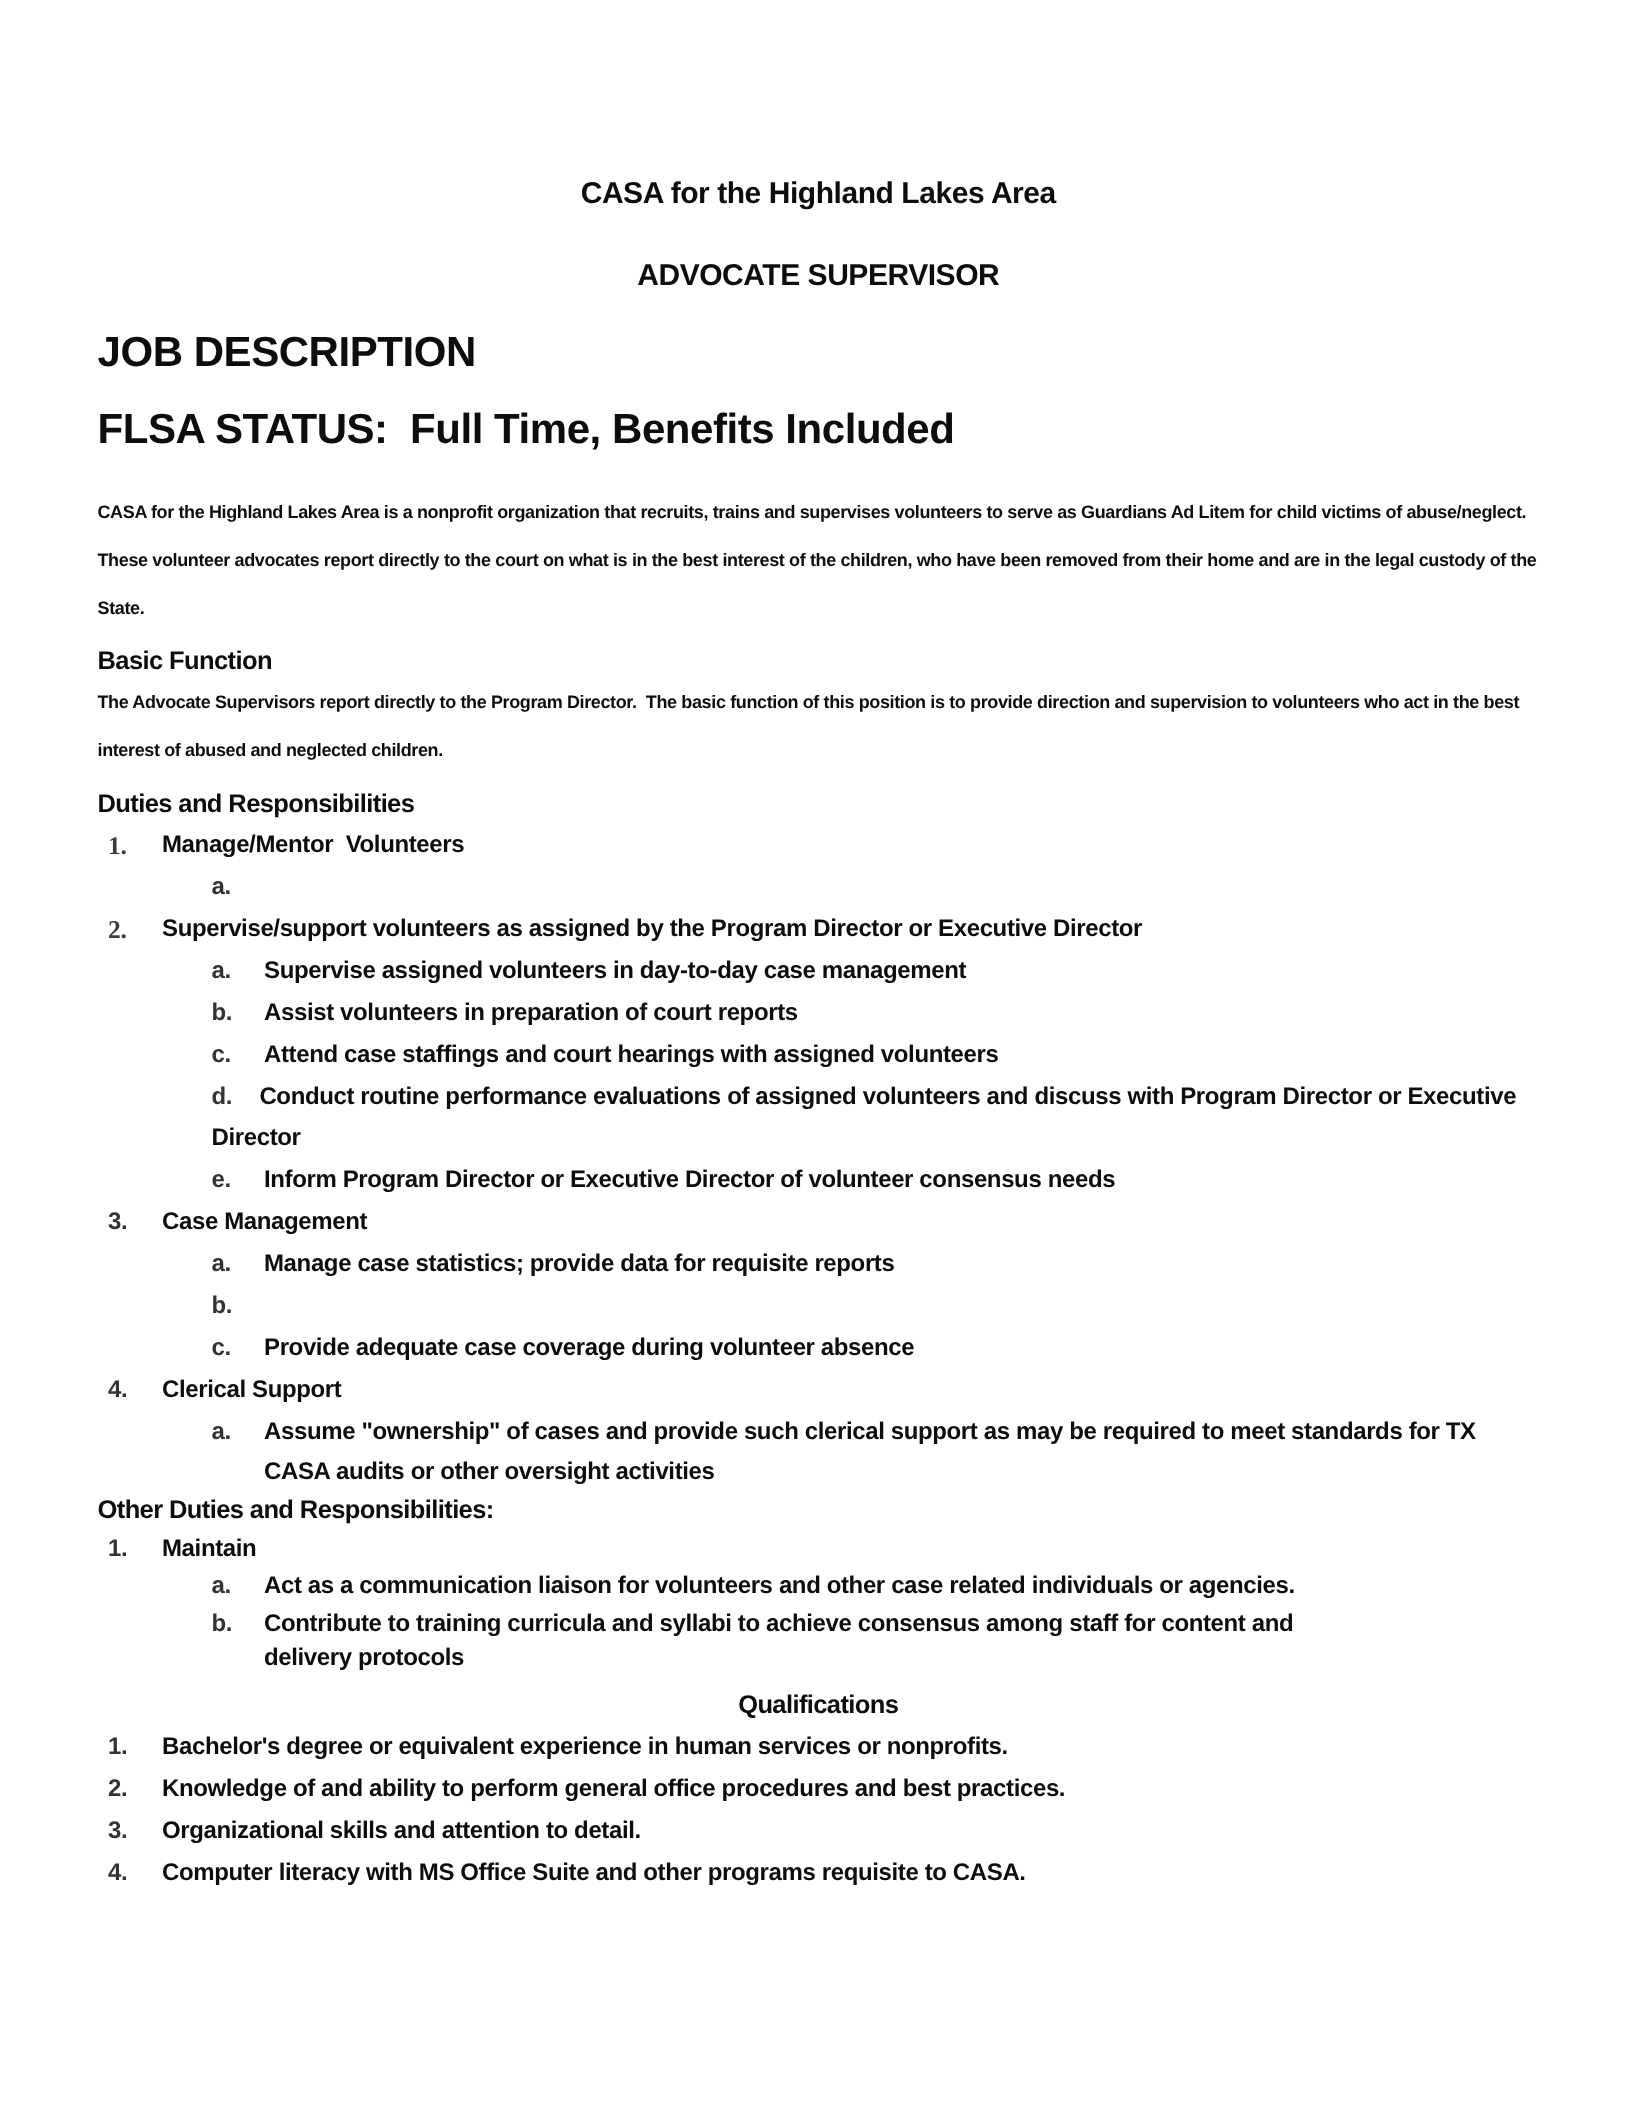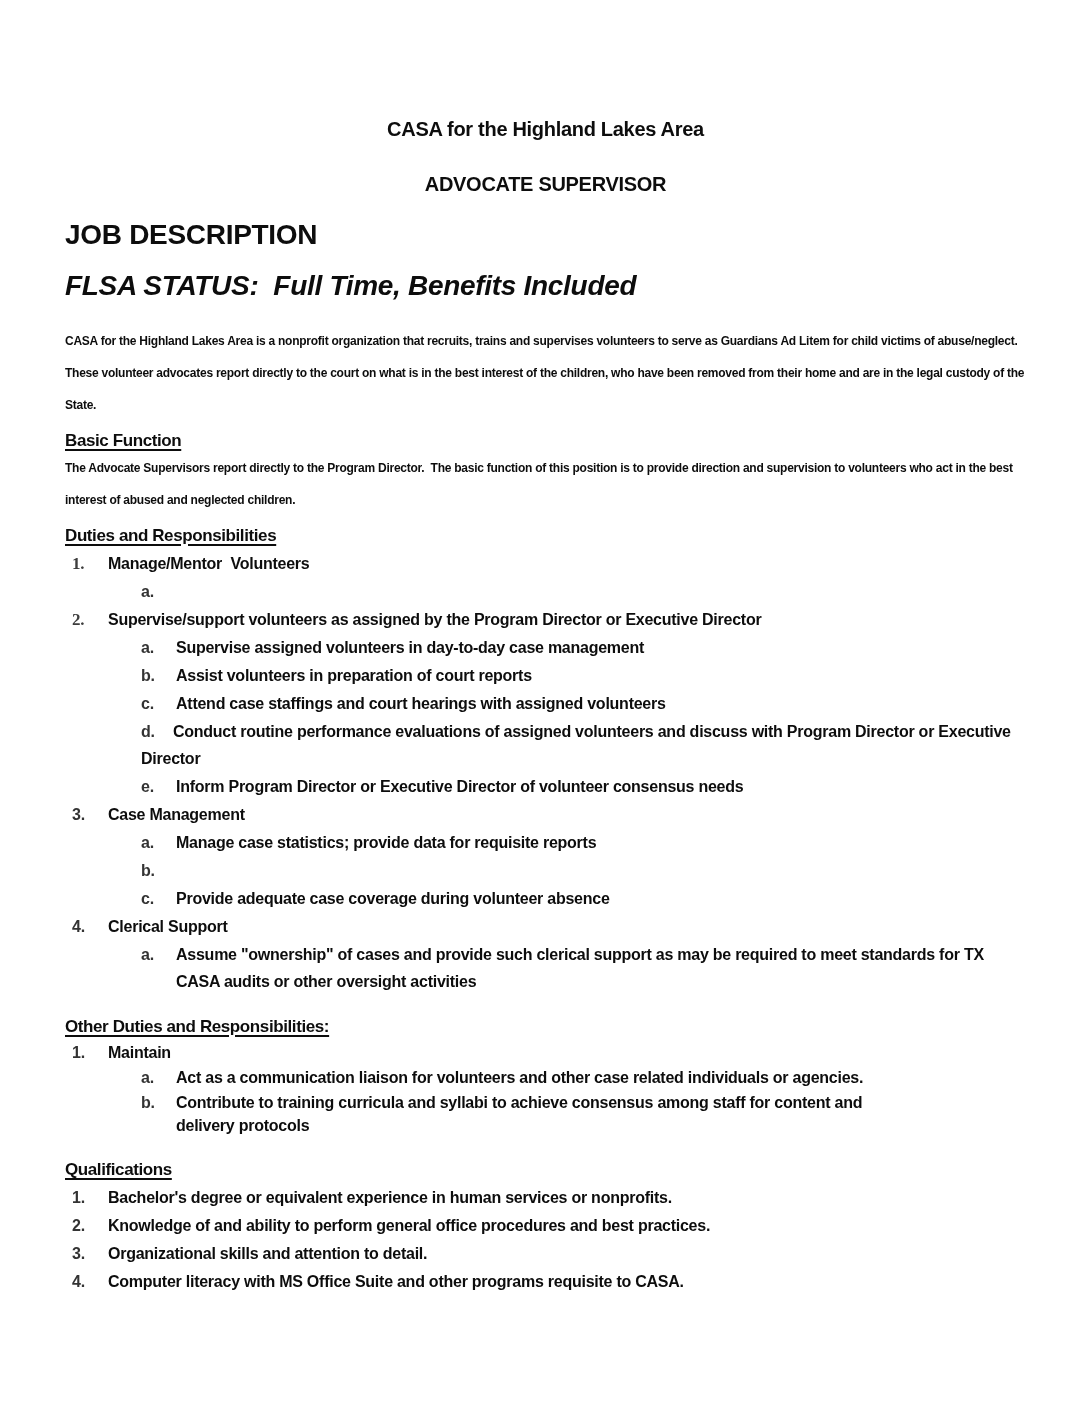--- a/index.html
+++ b/index.html
@@ -30,45 +30,44 @@
   .center-title.sub { margin-bottom: 26px; }
   
   .big-head {
     font-weight: 700;
     font-size: 28px;
     line-height: 25px;
     letter-spacing: -0.3px;
     margin-bottom: 26px;
     white-space: pre-wrap;
   }
-  .big-head.flsa { margin-bottom: 27px; font-style: italic; }
+  .big-head.flsa { margin-bottom: 27px; }
   
   .para {
     font-weight: 700;
     font-size: 12px;
     line-height: 32px;
     letter-spacing: -0.25px;
     max-width: 962px;
     white-space: pre-wrap;
     margin-bottom: 8px;
   }
   
   .sec-head {
     font-weight: 700;
     font-size: 17px;
     line-height: 23px;
     letter-spacing: -0.4px;
-    text-decoration: underline;
     text-decoration-thickness: 2px;
     text-underline-offset: 3px;
     margin-bottom: 0;
     white-space: pre-wrap;
   }
-  .sec-head.gap-top { margin-top: 20px; }
-  .sec-head.gap-top-lg { margin-top: 21px; }
+  .sec-head.gap-top { }
+  .sec-head.gap-top-lg { margin-top: 8px; text-align: center; }
   
   .list { margin-top: 3px; }
   .li {
     display: flex;
     font-weight: 700;
     font-size: 16px;
     line-height: 27px;
     letter-spacing: -0.25px;
     margin-top: 1px;
     max-width: 975px;

